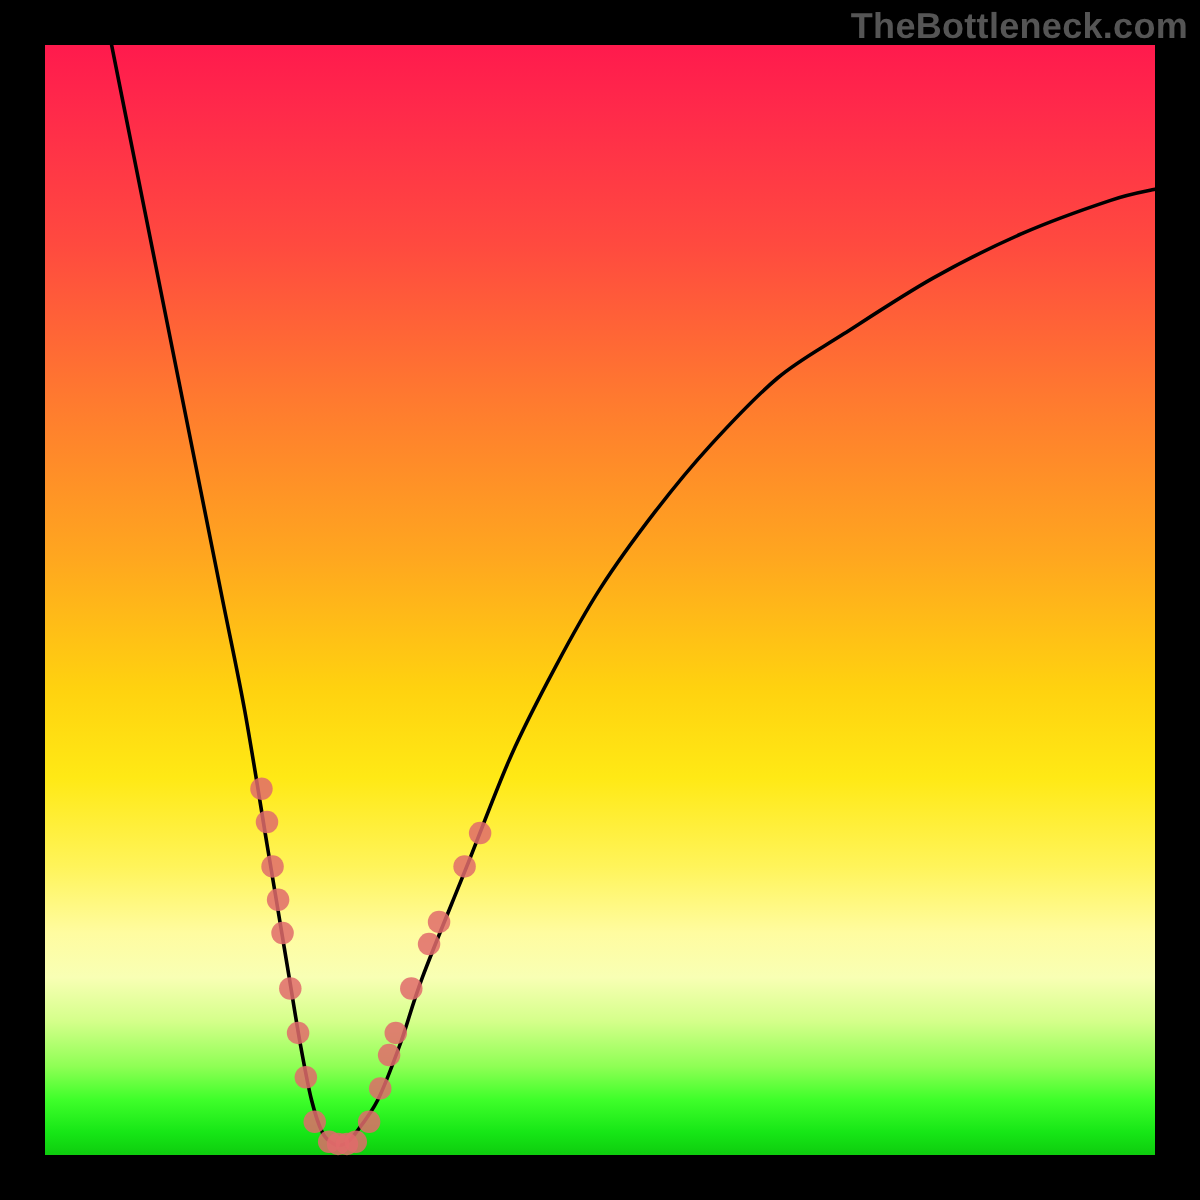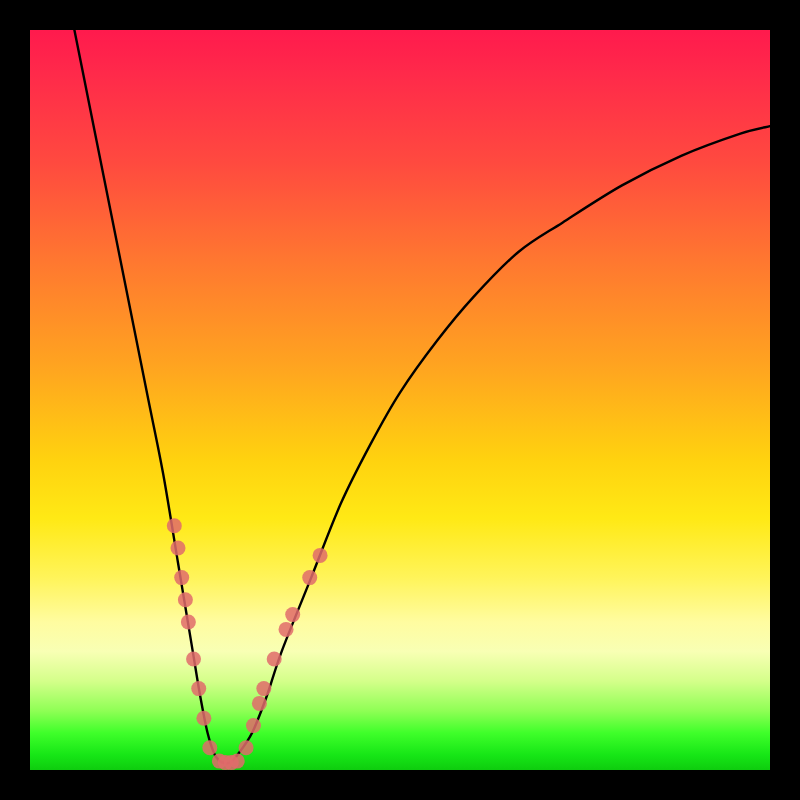--- a/index.html
+++ b/index.html
@@ -91,13 +91,14 @@
         <circle cx="229.40" cy="673.40" r="7.5" fill="#e06b6b" fill-opacity="0.85"></circle>
         <circle cx="233.84" cy="658.60" r="7.5" fill="#e06b6b" fill-opacity="0.85"></circle>
         <circle cx="244.20" cy="629.00" r="7.5" fill="#e06b6b" fill-opacity="0.85"></circle>
         <circle cx="256.04" cy="599.40" r="7.5" fill="#e06b6b" fill-opacity="0.85"></circle>
         <circle cx="262.70" cy="584.60" r="7.5" fill="#e06b6b" fill-opacity="0.85"></circle>
         <circle cx="279.72" cy="547.60" r="7.5" fill="#e06b6b" fill-opacity="0.85"></circle>
         <circle cx="290.08" cy="525.40" r="7.5" fill="#e06b6b" fill-opacity="0.85"></circle>
       </g>
   </svg>
 
+  <div class="watermark">TheBottleneck.com</div>
 </div>
 
 </body></html>

